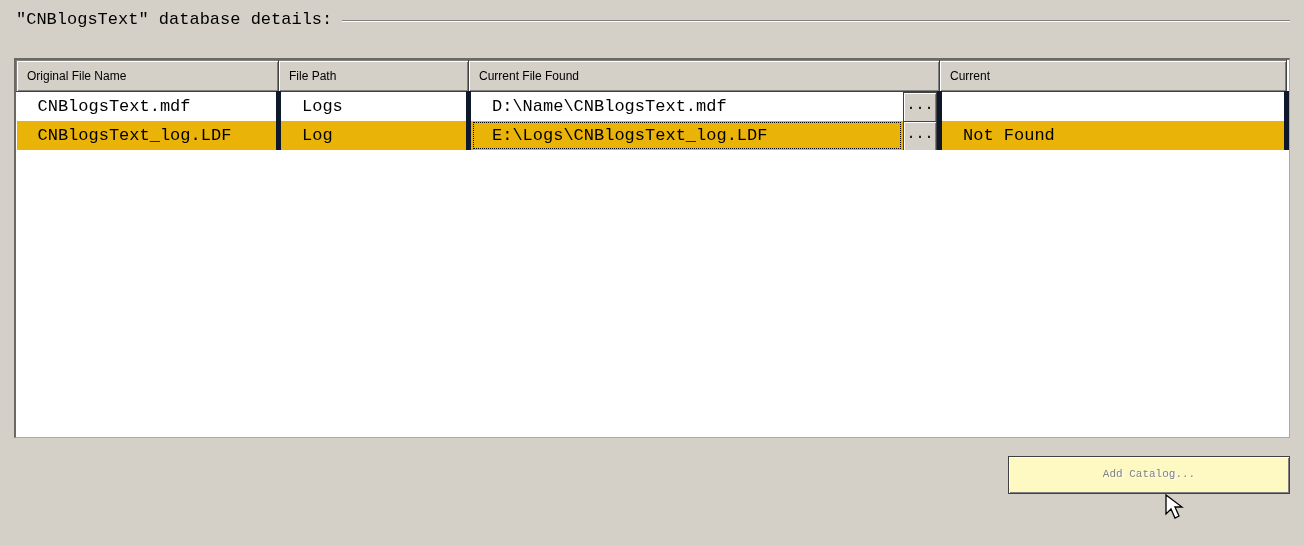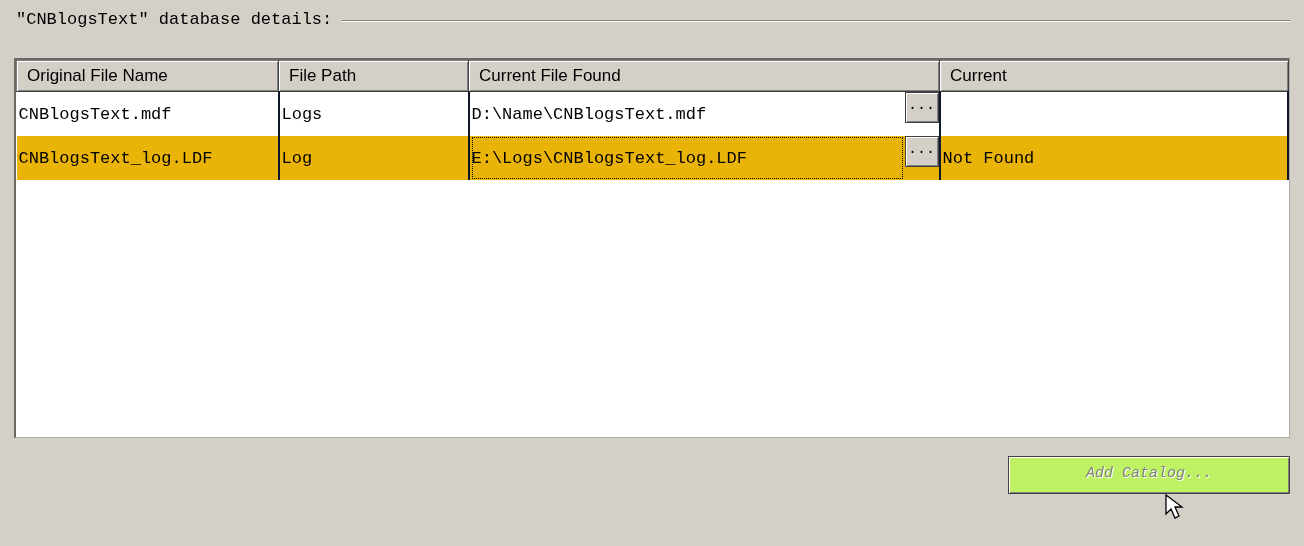--- a/index.html
+++ b/index.html
@@ -59,33 +59,33 @@
   th {
     text-align: left;
     font-weight: normal;
     background: #D4D0C8;
     height: 30px;
     padding: 0 10px;
     border: 1px solid #808080;
     border-right: 1px solid #404040;
     border-bottom: 1px solid #404040;
     box-shadow: inset 1px 1px 0 #fff, inset -1px -1px 0 #808080;
-    font-size: 17px;
+    font-size: 12px;
     color: #000;
     white-space: nowrap;
     overflow: hidden;
   }
   col.c1 { width: 262px; }
   col.c2 { width: 190px; }
   col.c3 { width: 471px; }
   col.c4 { width: auto; }
   td {
-    height: 44px;
-    padding: 0 2px;
-    border-right: 2px solid #0f172a;
+    height: 29px;
+    padding: 0 21px;
+    border-right: 5px solid #0f172a;
     font-family: "Courier New", monospace;
     font-size: 17px;
     white-space: nowrap;
     overflow: hidden;
     position: relative;
   }
   tr.sel td {
     background: #eab308;
   }
   .path-cell {
@@ -117,30 +117,29 @@
     top: 456px;
     width: 1290px;
     display: flex;
     justify-content: flex-end;
     gap: 16px;
     padding-right: 2px;
   }
   .winbtn {
     width: 282px;
     height: 38px;
-    background: #bef264;
+    background: #fef9c3;
     border: 1px solid #404040;
     box-shadow: inset 1px 1px 0 #fff, inset -1px -1px 0 #808080;
     font-family: "Courier New", monospace;
-    font-size: 15px;
+    font-size: 11px;
     text-align: center;
     line-height: 34px;
     cursor: pointer;
     box-sizing: border-box;
-    font-style: italic;
   }
   .winbtn.disabled {
     color: #808080;
     text-shadow: 1px 1px 0 #fff;
     cursor: default;
   }
   .cursor {
     position: absolute;
     left: 1165px;
     top: 494px;

